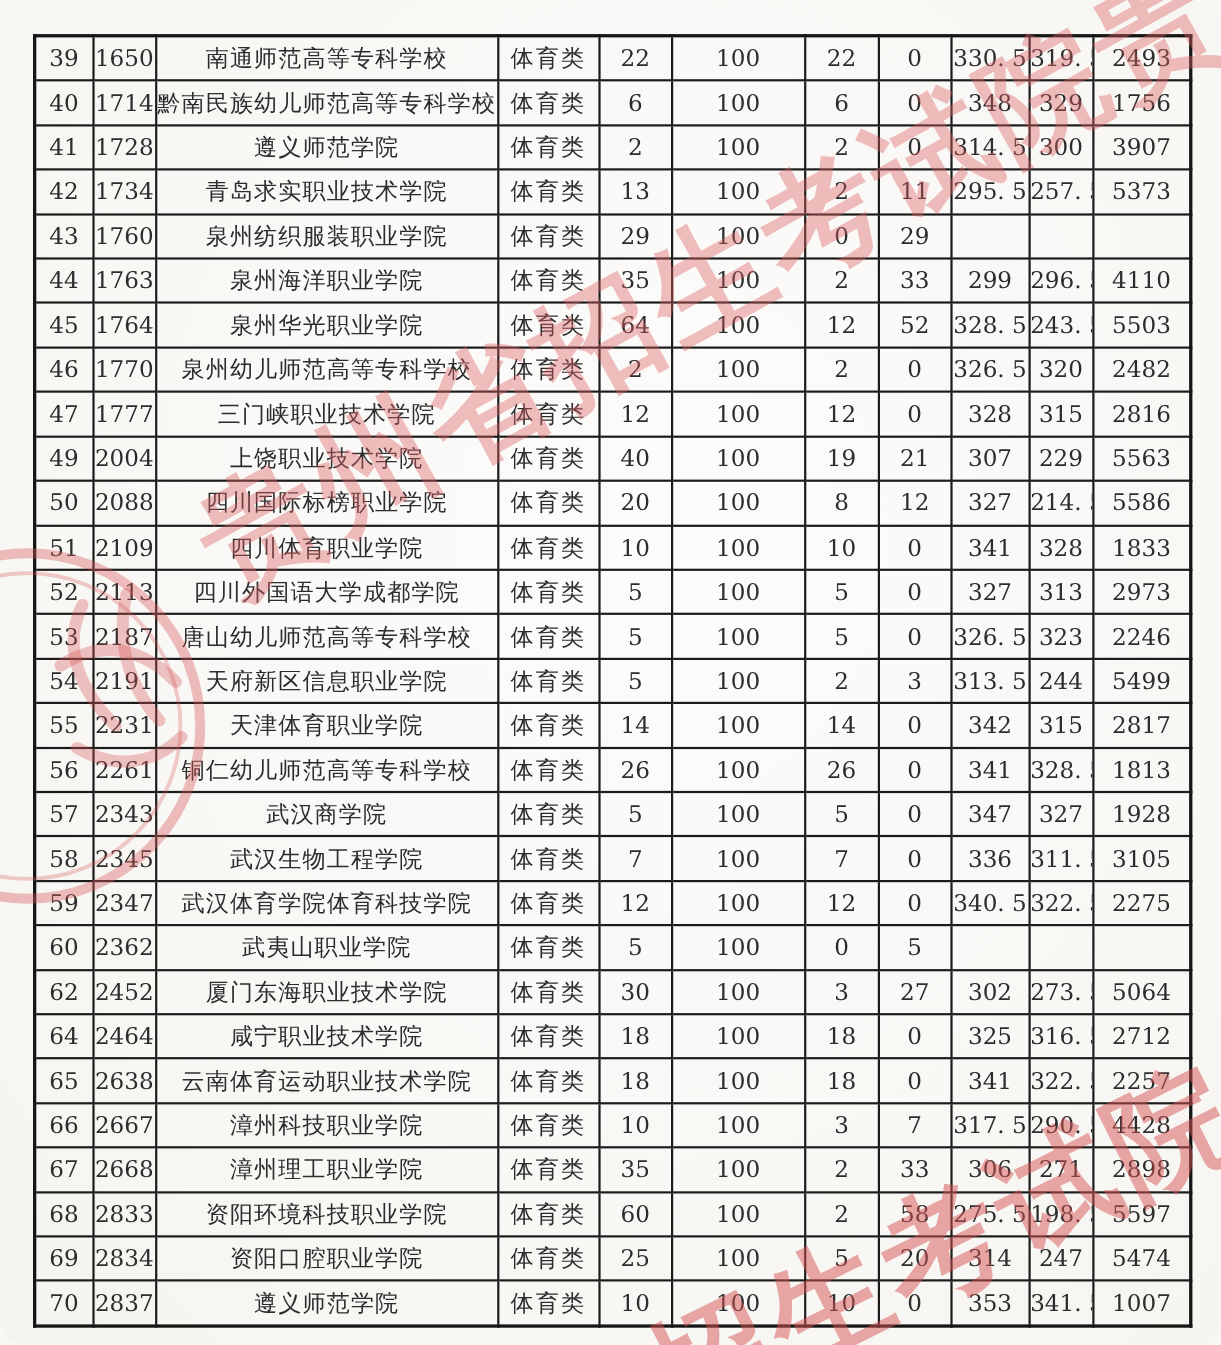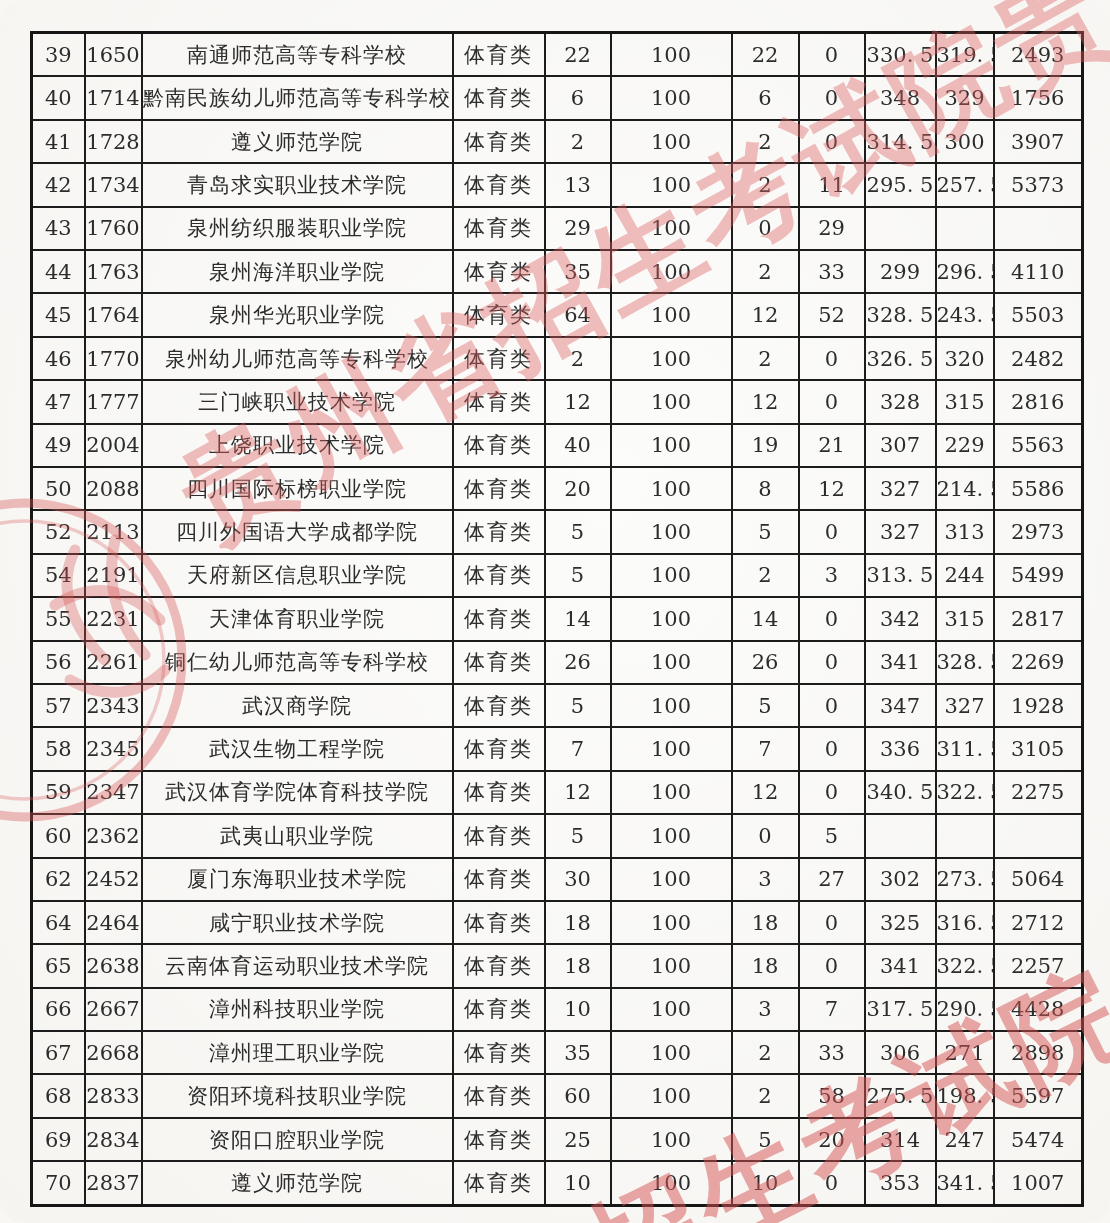--- a/index.html
+++ b/index.html
@@ -220,31 +220,57 @@
           <td class="c-cat">体育类</td>
           <td>20</td>
           <td>100</td>
           <td>8</td>
           <td>12</td>
           <td>327</td>
           <td>214. 5</td>
           <td>5586</td>
         </tr>
         <tr>
+          <td>51</td>
+          <td>2109</td>
+          <td class="c-name">四川体育职业学院</td>
+          <td class="c-cat">体育类</td>
+          <td>10</td>
+          <td>100</td>
+          <td>10</td>
+          <td>0</td>
+          <td>341</td>
+          <td>328</td>
+          <td>1833</td>
+        </tr>
+        <tr>
           <td>52</td>
           <td>2113</td>
           <td class="c-name">四川外国语大学成都学院</td>
           <td class="c-cat">体育类</td>
           <td>5</td>
           <td>100</td>
           <td>5</td>
           <td>0</td>
           <td>327</td>
           <td>313</td>
           <td>2973</td>
+        </tr>
+        <tr>
+          <td>53</td>
+          <td>2187</td>
+          <td class="c-name">唐山幼儿师范高等专科学校</td>
+          <td class="c-cat">体育类</td>
+          <td>5</td>
+          <td>100</td>
+          <td>5</td>
+          <td>0</td>
+          <td>326. 5</td>
+          <td>323</td>
+          <td>2246</td>
         </tr>
         <tr>
           <td>54</td>
           <td>2191</td>
           <td class="c-name">天府新区信息职业学院</td>
           <td class="c-cat">体育类</td>
           <td>5</td>
           <td>100</td>
           <td>2</td>
           <td>3</td>
@@ -269,21 +295,21 @@
           <td>56</td>
           <td>2261</td>
           <td class="c-name">铜仁幼儿师范高等专科学校</td>
           <td class="c-cat">体育类</td>
           <td>26</td>
           <td>100</td>
           <td>26</td>
           <td>0</td>
           <td>341</td>
           <td>328. 5</td>
-          <td>2269</td>
+          <td>1813</td>
         </tr>
         <tr>
           <td>57</td>
           <td>2343</td>
           <td class="c-name">武汉商学院</td>
           <td class="c-cat">体育类</td>
           <td>5</td>
           <td>100</td>
           <td>5</td>
           <td>0</td>

